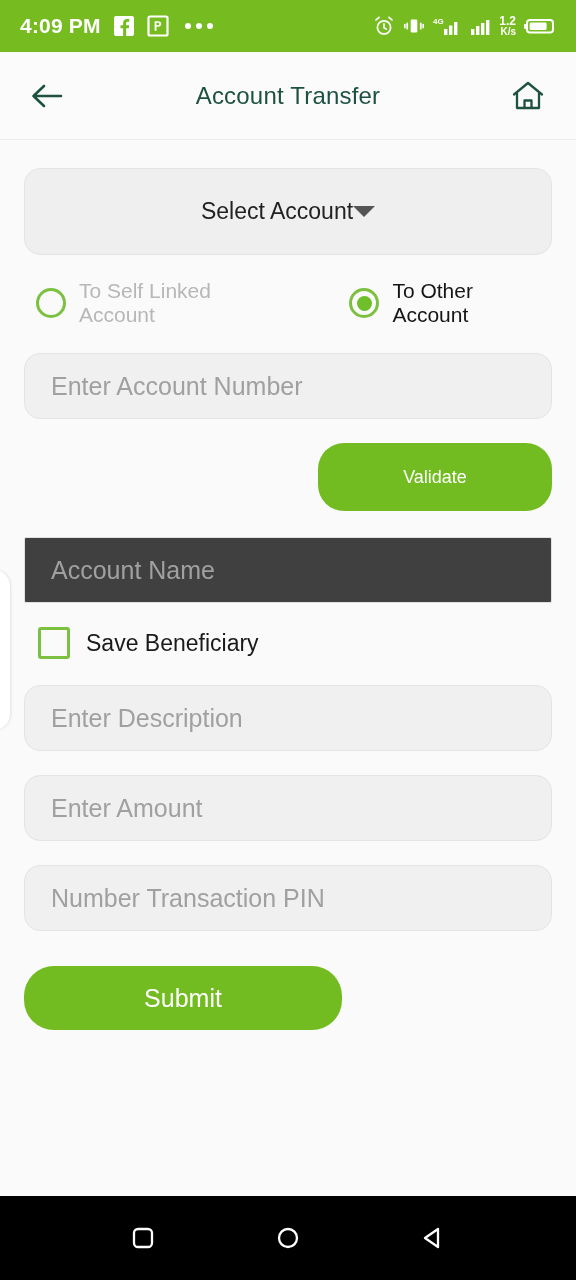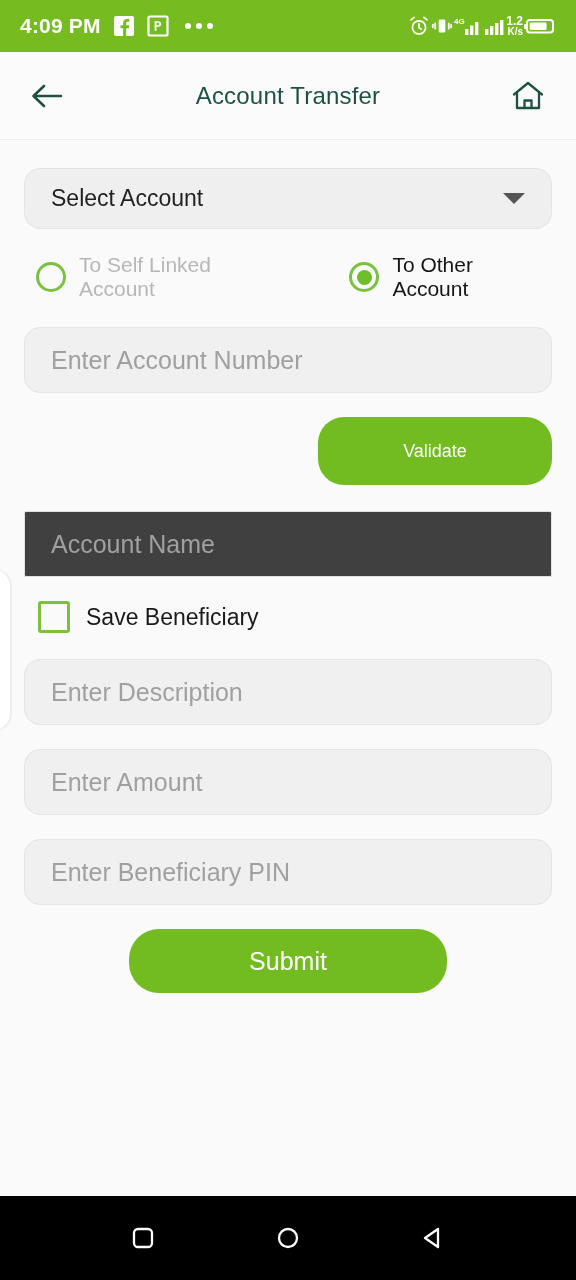--- a/index.html
+++ b/index.html
@@ -19,21 +19,21 @@
   
   .status-bar {
     height: 52px; flex: 0 0 52px;
     background: #76bc21;
     display: flex; align-items: center;
     padding: 0 18px 0 20px;
     color: #ffffff;
   }
   .status-left { display: flex; align-items: center; gap: 12px; }
   .status-time { font-size: 21px; font-weight: bold; letter-spacing: .2px; }
-  .status-right { margin-left: auto; display: flex; align-items: center; gap: 1px; }
+  .status-right { margin-left: auto; display: flex; align-items: center; gap: 8px; }
   .sb-ico { display: block; }
   .dots { display: flex; gap: 5px; align-items: center; margin-left: 4px; }
   .dots i { width: 6px; height: 6px; border-radius: 50%; background: #fff; display: block; }
   .netspeed { display: flex; flex-direction: column; align-items: flex-end; line-height: 1; font-weight: bold; }
   .netspeed .n1 { font-size: 12px; }
   .netspeed .n2 { font-size: 10px; }
 
   
   .app-header {
     flex: 0 0 88px; height: 88px;
@@ -73,22 +73,22 @@
     background: #f0f0f0;
     border: 1px solid #e4e4e4;
     border-radius: 16px;
     display: flex; align-items: center;
     padding: 0 26px;
     font-size: 25px;
     color: #a0a0a0;
     margin-bottom: 24px;
   }
   .field.select {
-    background: #efefef; color: #222222; justify-content: space-between;
-    font-size: 23px; height: 61px;
+    background: #efefef; color: #222222; justify-content: center;
+    font-size: 23px; height: 87px;
   }
   .field.squared {
     border-radius: 2px;
     background: #404040;
     border: 1px solid #e0e0e0;
   }
   .caret {
     width: 0; height: 0;
     border-left: 11px solid transparent;
     border-right: 11px solid transparent;
@@ -116,21 +116,21 @@
   
   .btn {
     border: none; cursor: pointer;
     background: #72bc21;
     color: #ffffff;
     border-radius: 26px;
     font-family: "Liberation Sans", sans-serif;
   }
   .validate-row { display: flex; justify-content: flex-end; margin: 8px 0 26px 0; }
   .btn-validate { width: 234px; height: 68px; font-size: 18px; }
-  .submit-row { display: flex; justify-content: center; margin-top: 24px; }
+  .submit-row { display: flex; justify-content: flex-start; margin-top: 35px; }
   .btn-submit { width: 318px; height: 64px; font-size: 25px; border-radius: 30px; }
 
   
   .check-row { display: flex; align-items: center; gap: 16px; margin: 8px 0 26px 14px; cursor: pointer; }
   .checkbox {
     width: 32px; height: 32px; flex: 0 0 32px;
     border: 3px solid #7cc040; border-radius: 3px; background: #fafafa;
   }
   .check-label { font-size: 23px; color: #1a1a1a; }
 
@@ -269,21 +269,21 @@
 
     <div class="field">
       <span>Enter Description</span>
     </div>
 
     <div class="field">
       <span>Enter Amount</span>
     </div>
 
     <div class="field">
-      <span>Enter Beneficiary PIN</span>
+      <span>Number Transaction PIN</span>
     </div>
 
     <div class="submit-row">
       <button class="btn btn-submit">Submit</button>
     </div>
   </div>
 
   <div class="nav-bar">
     <div class="nav-btn">
       <svg width="30" height="30" viewBox="0 0 30 30">

